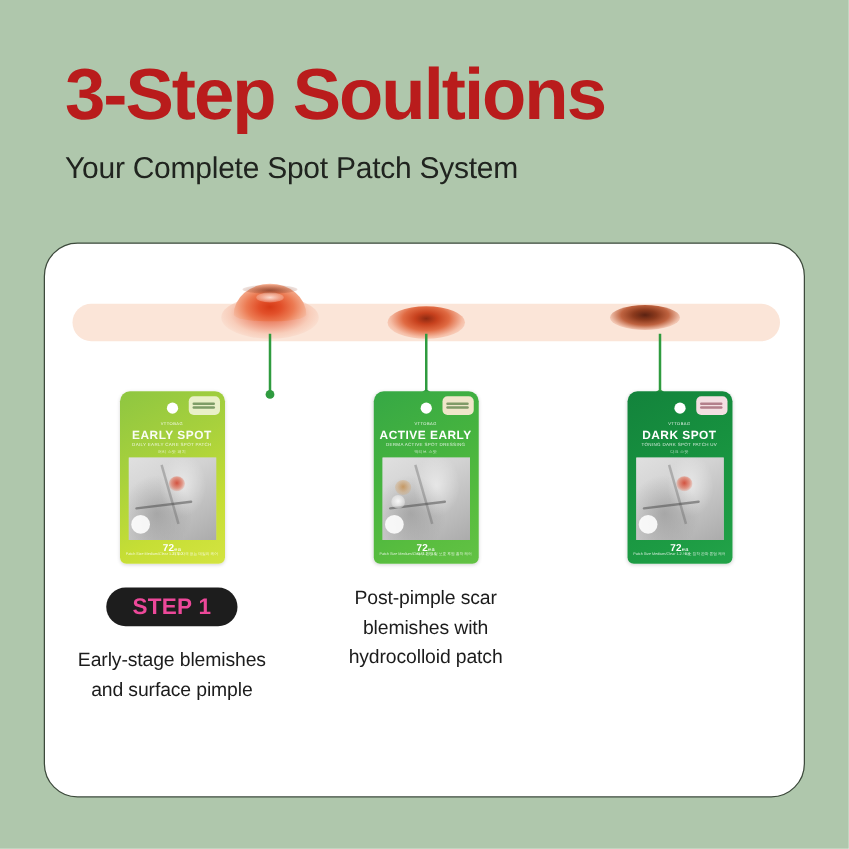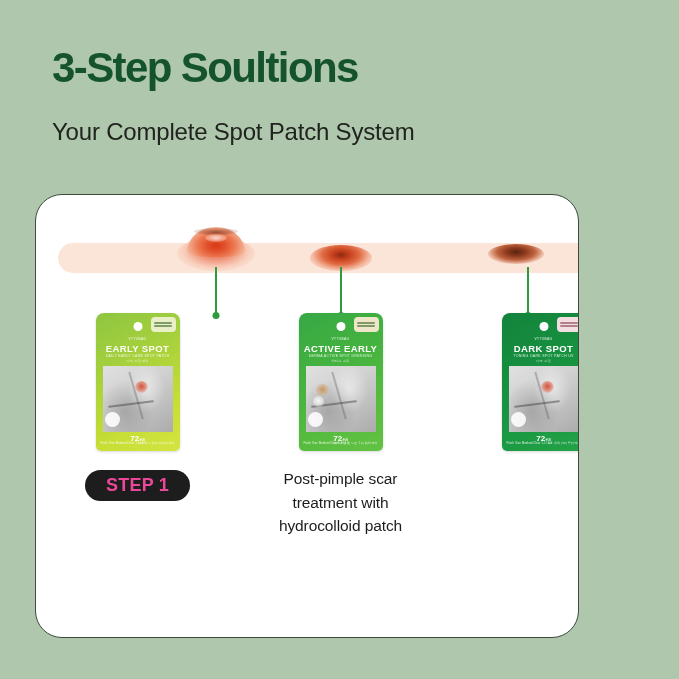--- a/index.html
+++ b/index.html
@@ -18,43 +18,43 @@
 
   
   .header {
     position: absolute;
     left: 52px;
     top: 46px;
     width: 600px;
   }
 
   .main-title {
-    font-size: 42px;
+    font-size: 58px;
     font-weight: bold;
-    color: #14532d;
+    color: #b91c1c;
     letter-spacing: -1.6px;
     line-height: 1.05;
     white-space: nowrap;
   }
 
   .sub-title {
-    margin-top: 28px;
+    margin-top: 14px;
     font-size: 24px;
     font-weight: 400;
     color: #20241f;
     letter-spacing: -0.2px;
     white-space: nowrap;
   }
 
   
   .card {
     position: absolute;
     left: 35px;
     top: 194px;
-    width: 544px;
+    width: 609px;
     height: 444px;
     background: #ffffff;
     border-radius: 27px;
     border: 1px solid #3d4a3c;
     overflow: hidden;
   }
 
   
   .skin-bar {
     position: absolute;
@@ -493,20 +493,21 @@
           <div class="spot red"></div>
         </div>
         <div class="seal-icon"></div>
         <div class="footnote-l">Patch Size
 Medium/Clear 1.2 / 1.0</div>
         <div class="count"><span>72</span><span class="ea">ea</span></div>
         <div class="footnote-r">피부 자극 없는
 데일리 케어</div>
       </div>
       <div class="step-badge">STEP 1</div>
+      <div class="desc">Early-stage blemishes and surface pimple</div>
     </div>
 
     <div class="column">
       <div class="pouch active">
         <div class="hang-hole"></div>
         <div class="corner-badge">
           <div class="cb-line">하이드로</div>
           <div class="cb-line">콜로이드</div>
         </div>
         <div class="brand">VTTOBAG</div>
@@ -520,21 +521,21 @@
           <div class="spot tan"></div>
           <div class="spot patch"></div>
         </div>
         <div class="seal-icon"></div>
         <div class="footnote-l">Patch Size
 Medium/Clear 1.2 / 1.0</div>
         <div class="count"><span>72</span><span class="ea">ea</span></div>
         <div class="footnote-r">피부 진정 및 보호
 후염 흡착 케어</div>
       </div>
-      <div class="desc">Post-pimple scar treatment with hydrocolloid patch</div>
+      <div class="desc">Post-pimple scar blemishes with hydrocolloid patch</div>
     </div>
 
     <div class="column">
       <div class="pouch dark">
         <div class="hang-hole"></div>
         <div class="corner-badge">
           <div class="cb-line">자외선</div>
           <div class="cb-line">차단 케어</div>
         </div>
         <div class="brand">VTTOBAG</div>

